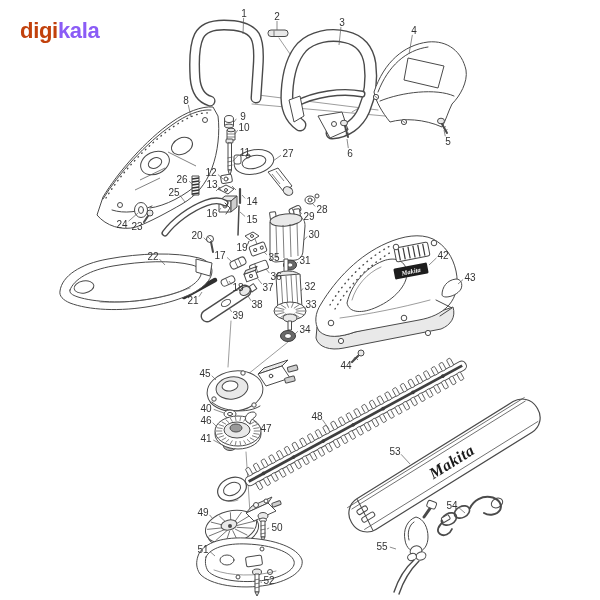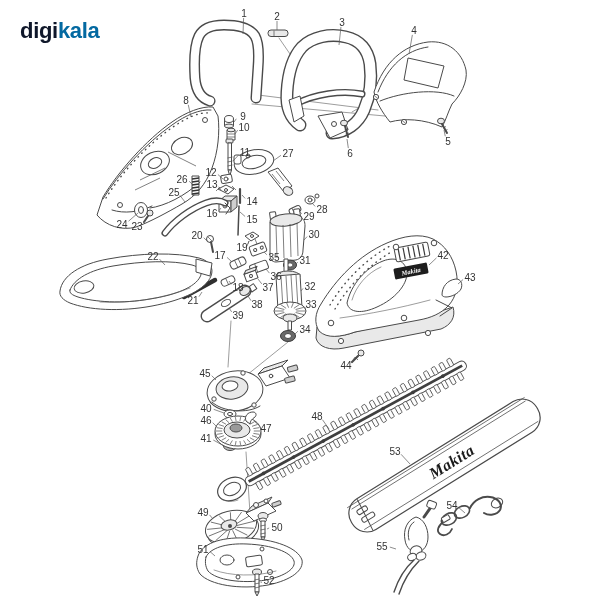--- a/index.html
+++ b/index.html
@@ -706,15 +706,15 @@
         <line x1="401.0455126623185" y1="454.2746526920892" x2="410" y2="464" class="leader"></line>
         <text x="395" y="454.5" class="pn" text-anchor="middle">53</text>
         <line x1="458.81326653363635" y1="507.62048712832166" x2="465" y2="513" class="leader"></line>
         <text x="452" y="508.5" class="pn" text-anchor="middle">54</text>
         <line x1="389.8224193126193" y1="547.0476454436543" x2="396" y2="549" class="leader"></line>
         <text x="382" y="549.5" class="pn" text-anchor="middle">55</text>
       </g>
   </svg>
 
   <div id="logo">
-    <span style="color: #0f172a;">digi</span><span style="color: #0369a1;">kala</span>
+    <span style="color: #c2410c;">digi</span><span style="color: #8b5cf6;">kala</span>
   </div>
 </div>
 
 </body></html>

